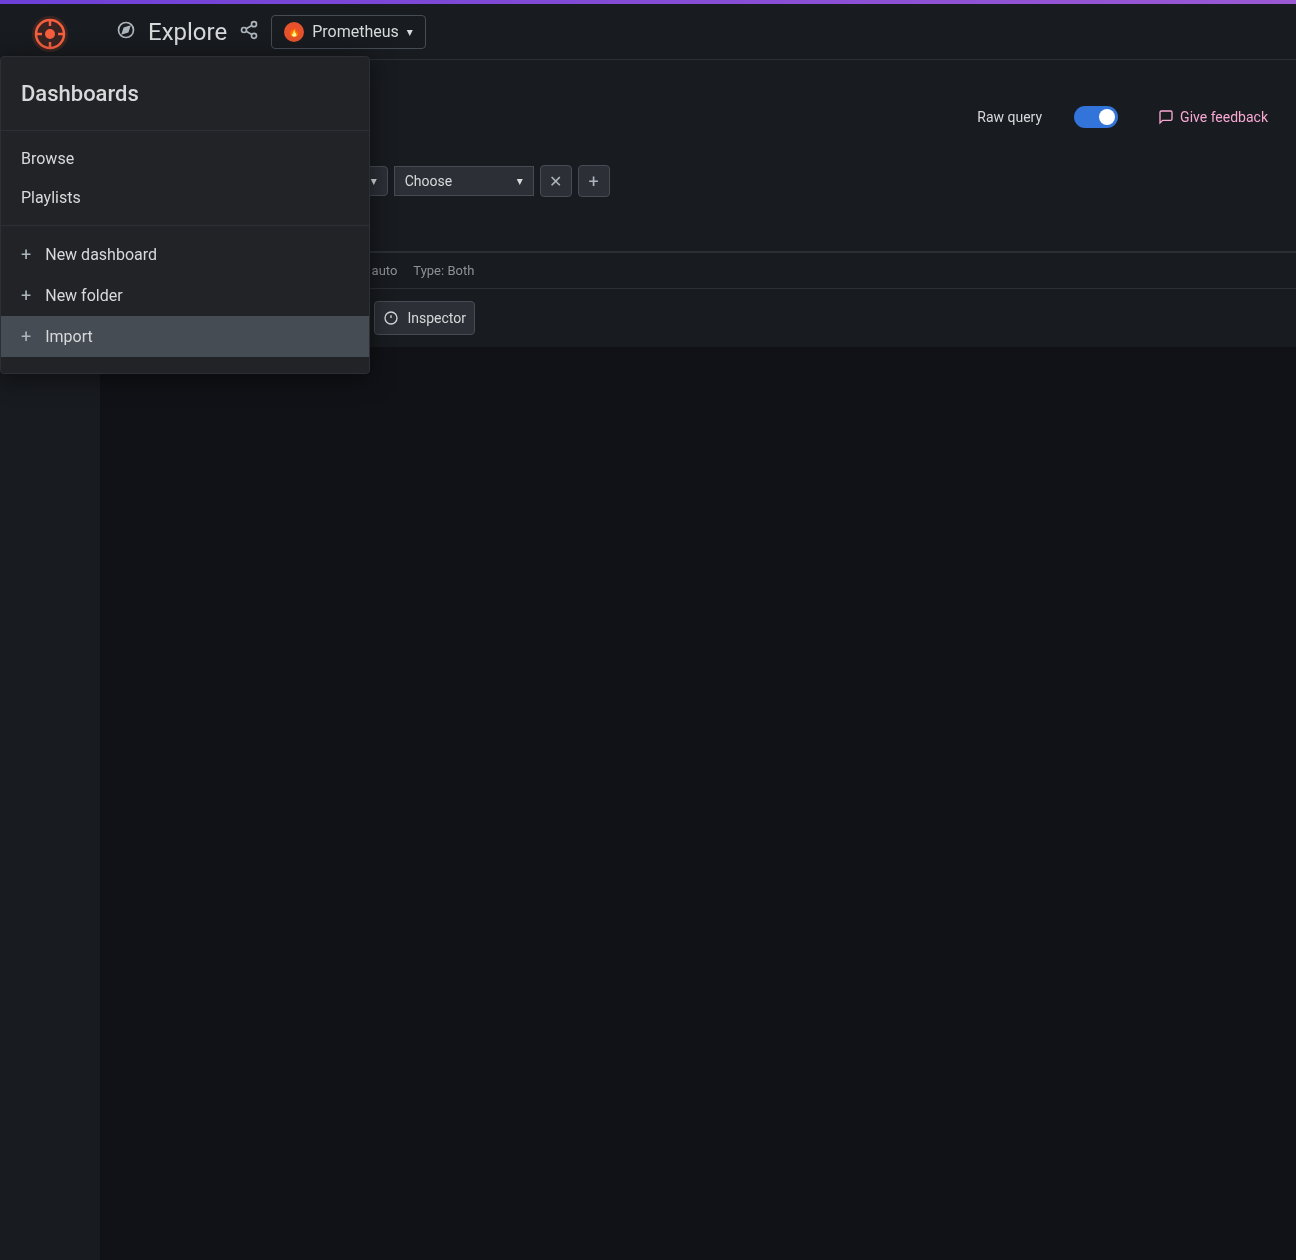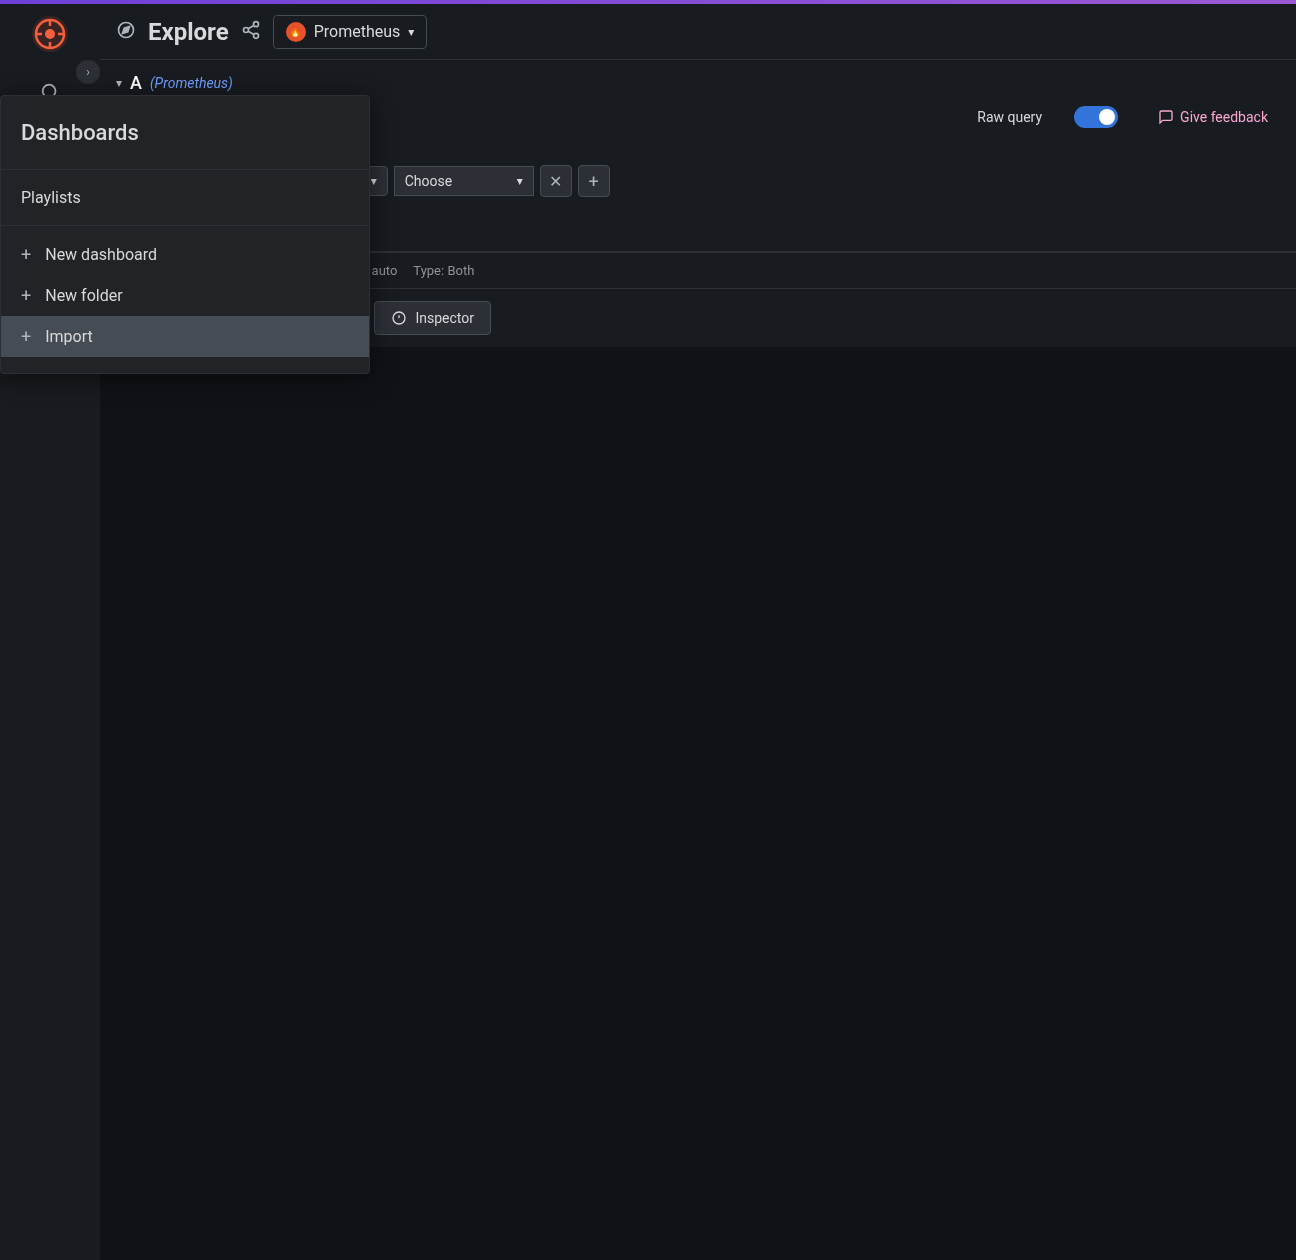--- a/index.html
+++ b/index.html
@@ -100,21 +100,21 @@
       border-bottom: 1px solid #2c2f36;
     }
 
     .header-explore-icon {
       color: #adb5bd;
       font-size: 18px;
     }
 
     .header-title {
       font-size: 24px;
-      font-weight: 700;
+      font-weight: 400;
       color: #d8d9da;
     }
 
     .header-share-icon {
       color: #adb5bd;
       font-size: 18px;
     }
 
     .datasource-selector {
       display: flex;
@@ -364,39 +364,38 @@
       cursor: pointer;
     }
 
     .inspector-btn {
       display: flex;
       align-items: center;
       gap: 8px;
       background: #2c2f36;
       border: 1px solid #464c54;
       border-radius: 4px;
-      padding: 8px 16px;
+      padding: 8px 8px;
       color: #d8d9da;
       font-size: 14px;
       cursor: pointer;
     }
 
     
     .dashboard-menu {
       position: absolute;
       top: 56px;
       left: 0;
       width: 370px;
       background: #212327;
       border: 1px solid #2c2f36;
       border-radius: 4px;
       z-index: 300;
       padding: 16px 0;
       box-shadow: 0 4px 24px rgba(0,0,0,0.5);
-      margin-top: 39px;
     }
 
     .menu-title {
       font-size: 22px;
       font-weight: 500;
       color: #d8d9da;
       padding: 8px 20px 16px;
     }
 
     .menu-divider {
@@ -605,20 +604,23 @@
     </div>
   </div>
 
 </div>
 
 <div class="dashboard-menu">
   <div class="menu-title">Dashboards</div>
   <hr class="menu-divider">
 
   <div class="menu-item">
+    <span>Browse</span>
+  </div>
+  <div class="menu-item">
     <span>Playlists</span>
   </div>
 
   <hr class="menu-divider">
 
   <div class="menu-item-with-plus">
     <span class="menu-plus">+</span>
     <span>New dashboard</span>
   </div>
   <div class="menu-item-with-plus">

